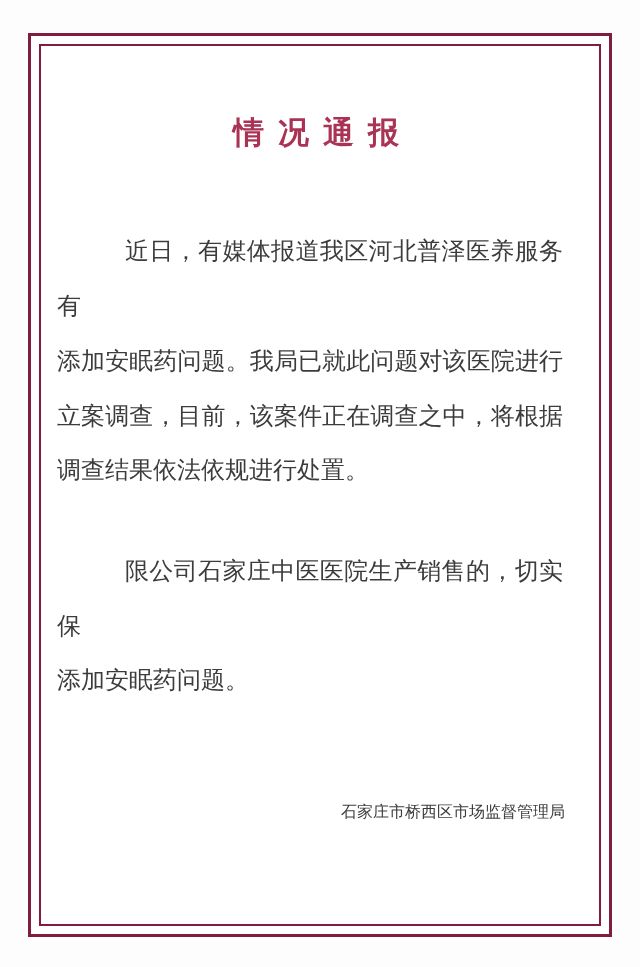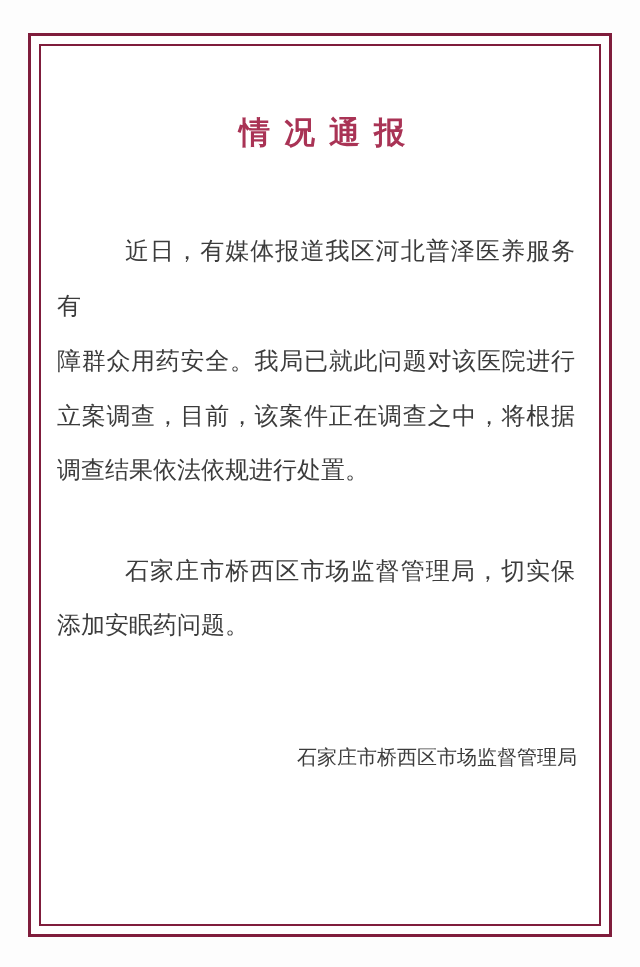--- a/index.html
+++ b/index.html
@@ -30,21 +30,21 @@
   }
   .frame-inner{
     position:absolute;
     inset:8px;
     box-sizing:border-box;
     border:2px solid var(--border-color);
   }
   .content{
     position:absolute;
     inset:0;
-    padding:0 12px 0 16px;
+    padding:0 24px 0 16px;
     box-sizing:border-box;
   }
   .title{
     margin:70px 0 0 0;
     text-align:center;
     font-size:31px;
     line-height:34px;
     font-weight:bold;
     letter-spacing:0.45em;
     padding-left:0.45em; 
@@ -60,21 +60,21 @@
   .line{
     text-align:justify;
     text-align-last:justify;
   }
   .line.para-end{text-align-last:left;font-family:Liberation Serif, serif;}
   .line.para-start{text-indent:68px;}
   .sign-block{
     margin-top:75px;
     padding-right:10px;
     text-align:right;
-    font-size:20px;
+    font-size:16px;
     line-height:58px;
     color:var(--body-color);
   }
   .sign-inner{
     display:inline-block;
     text-align:center;
   }
 </style>
 </head>
 <body>
@@ -82,26 +82,26 @@
 <div class="page">
   <div class="frame-outer">
     <div class="frame-inner">
       <div class="content">
 
         <h1 class="title">情况通报</h1>
 
         <div class="body-text" id="notice-body">
             <div class="para first">
               <div class="line para-start">近日，有媒体报道我区河北普泽医养服务有</div>
-              <div class="line">障群众用药安全。我局已就此问题对该医院进行</div>
+              <div class="line">添加安眠药问题。我局已就此问题对该医院进行</div>
               <div class="line">立案调查，目前，该案件正在调查之中，将根据</div>
               <div class="line para-end">调查结果依法依规进行处置。</div>
             </div>
             <div class="para">
-              <div class="line para-start">石家庄市桥西区市场监督管理局，切实保</div>
+              <div class="line para-start">限公司石家庄中医医院生产销售的，切实保</div>
               <div class="line para-end">添加安眠药问题。</div>
             </div>
           </div>
 
         <div class="sign-block">
           <div class="sign-inner">
             <div>石家庄市桥西区市场监督管理局</div>
           </div>
         </div>
 

